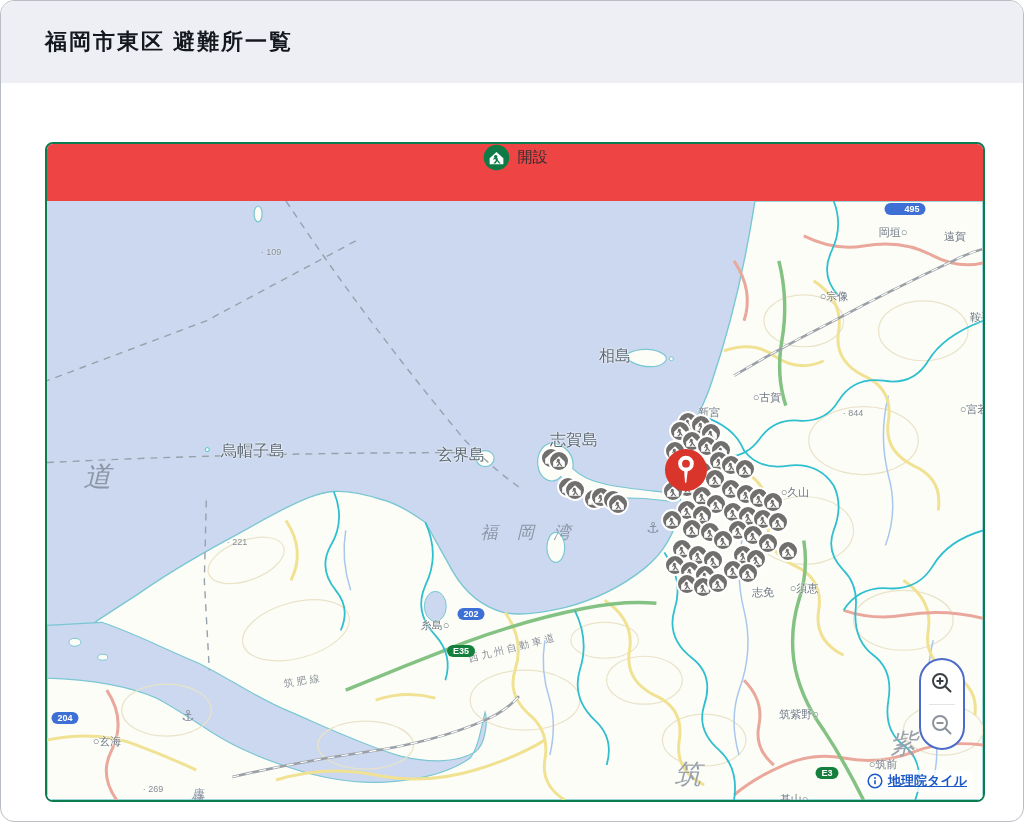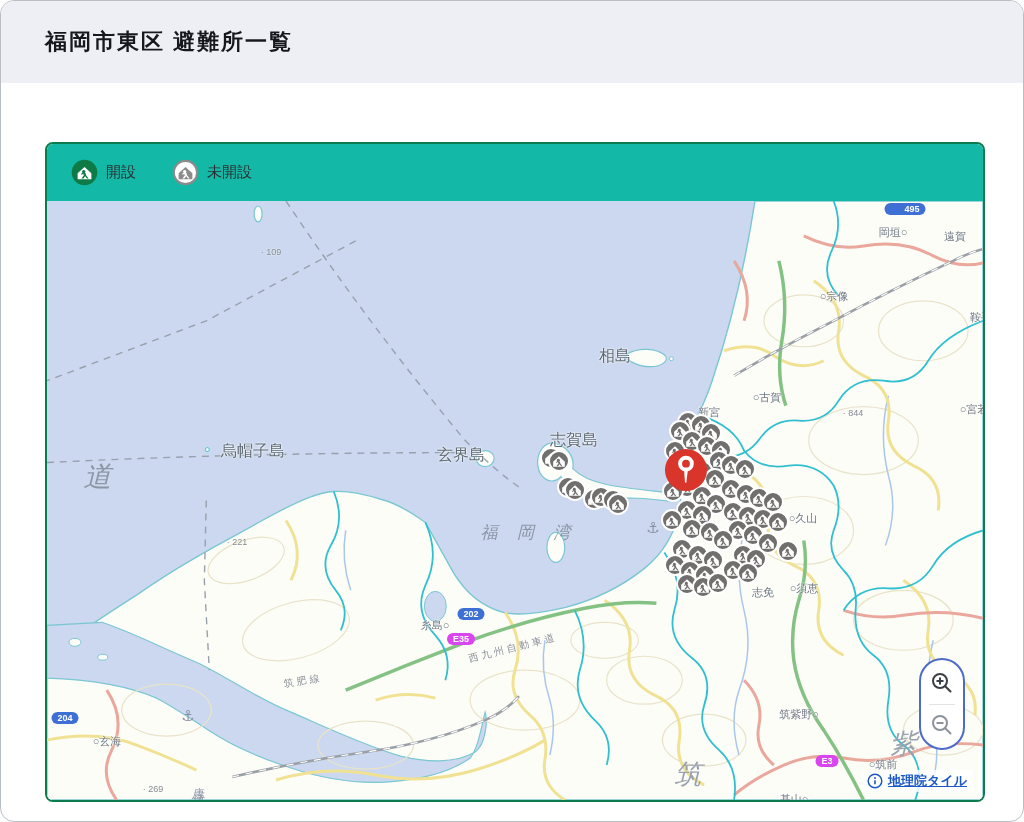--- a/index.html
+++ b/index.html
@@ -4,21 +4,21 @@
 <style>
   * { margin:0; padding:0; box-sizing:border-box; }
   html,body { background:#fff; }
   body { font-family:"Liberation Sans","DejaVu Sans",sans-serif; }
   .page { width:1024px; height:822px; border:1px solid #b9bdc4; border-radius:14px;
           overflow:hidden; background:#fff; position:relative; }
   .topbar { height:82px; background:#edeff5; display:flex; align-items:center; padding:0 44px; }
   .title { font-size:22px; font-weight:bold; color:#15181d; letter-spacing:2px; }
   .card { position:absolute; left:44px; top:141px; width:940px; height:660px;
           border:2px solid #0c7c4e; border-radius:8px; background:#fff; overflow:hidden; }
-  .legendbar { height:57px; display:flex; align-items:center; gap:36px; padding:0 24px; background:#14b8a6; }
+  .legendbar { height:57px; display:flex; align-items:center; gap:36px; padding:0 24px; background:#ef4444;flex-direction:column; }
   .legend-item { display:flex; align-items:center; gap:8px; }
   .legend-item svg { display:block; }
   .legend-label { font-size:15px; color:#2b2f33; }
   .legend-open   { --ring-bg:#0e7b47; --ring:#0e7b47; --house:#ffffff; --person:#0e7b47; }
   .legend-closed { --ring-bg:#ffffff; --ring:#8b8b8b; --house:#8b8b8b; --person:#ffffff; }
 
   .mapwrap { position:relative; width:936px; height:599px; overflow:hidden; background:#cbd8ef; cursor:grab; }
   .basemap { position:absolute; left:0; top:0; width:936px; height:599px; }
 
   #map-overlay { position:absolute; inset:0; }
@@ -29,21 +29,21 @@
   .big-label { font-family:"DejaVu Serif","Liberation Serif",serif; font-style:italic;
                font-size:27px; color:#9aa2ae; }
   .island-label { font-size:16px; color:#5f6b76; text-shadow:0 0 2px #fff,0 0 2px #fff; }
   .place-label { font-size:11px; color:#6e7882; text-shadow:0 0 2px #fff,0 0 3px #fff; }
   .line-label { font-size:10px; color:#8a9096; letter-spacing:3px; text-shadow:0 0 2px #fff; }
   .elev-label { font-size:9px; color:#858b92; text-shadow:0 0 2px #fff; }
   .elev-label::before { content:"· "; }
   .map-symbol { font-size:15px; color:#8a93a3; }
   .badge { font-size:9px; font-weight:bold; color:#fff; border-radius:8px; padding:1px 6px; }
   .badge.blue  { background:#3d6fd4; }
-  .badge.green { background:#d946ef; }
+  .badge.green { background:#15803d;margin-top:12px; }
 
   .marker-closed { --ring-bg:#716f6d; --ring:#ffffff; --house:#ffffff; --person:#716f6d; }
   svg.mk { overflow:visible; }
 
   .zoomctl { position:absolute; right:18px; bottom:50px; width:46px; height:92px; background:#fff;
              border:2px solid #4d6bc8; border-radius:24px; display:flex; flex-direction:column;
              align-items:center; justify-content:space-between; padding:8px 0; }
   .zoombtn { width:30px; height:30px; border:none; background:transparent; cursor:pointer;
              display:flex; align-items:center; justify-content:center; }
   .zoomdiv { width:26px; height:1px; background:#e1e3e6; }
@@ -215,21 +215,21 @@
           <div class="island-label" style="left: 414px; top: 254px;">玄界島</div>
           <div class="island-label" style="left: 206px; top: 250px;">烏帽子島</div>
           <div class="island-label" style="left: 527px; top: 239px;">志賀島</div>
           <div class="place-label" style="left: 662px; top: 211px;">新宮</div>
           <div class="place-label" style="left: 720px; top: 196px;">○古賀</div>
           <div class="place-label" style="left: 846px; top: 31px;">岡垣○</div>
           <div class="place-label" style="left: 908px; top: 35px;">遠賀</div>
           <div class="place-label" style="left: 787px; top: 95px;">○宗像</div>
           <div class="place-label" style="left: 934px; top: 116px;">鞍手</div>
           <div class="place-label" style="left: 927px; top: 208px;">○宮若</div>
-          <div class="place-label" style="left: 748px; top: 317px; margin-left: 8px;">○久山</div>
+          <div class="place-label" style="left: 748px; top: 291px;">○久山</div>
           <div class="place-label" style="left: 705px; top: 353px;">粕屋○</div>
           <div class="place-label" style="left: 716px; top: 391px;">志免</div>
           <div class="place-label" style="left: 757px; top: 387px;">○須恵</div>
           <div class="place-label" style="left: 752px; top: 513px;">筑紫野○</div>
           <div class="place-label" style="left: 836px; top: 563px;">○筑前</div>
           <div class="place-label" style="left: 747px; top: 598px;">基山○</div>
           <div class="place-label" style="left: 60px; top: 540px;">○玄海</div>
           <div class="place-label" style="left: 388px; top: 424px;">糸島○</div>
           <div class="line-label" style="left: 466px; top: 447px; transform: translate(-50%, -50%) rotate(-14deg);">西九州自動車道</div>
           <div class="line-label" style="left: 256px; top: 480px; transform: translate(-50%, -50%) rotate(-9deg);">筑肥線</div>

